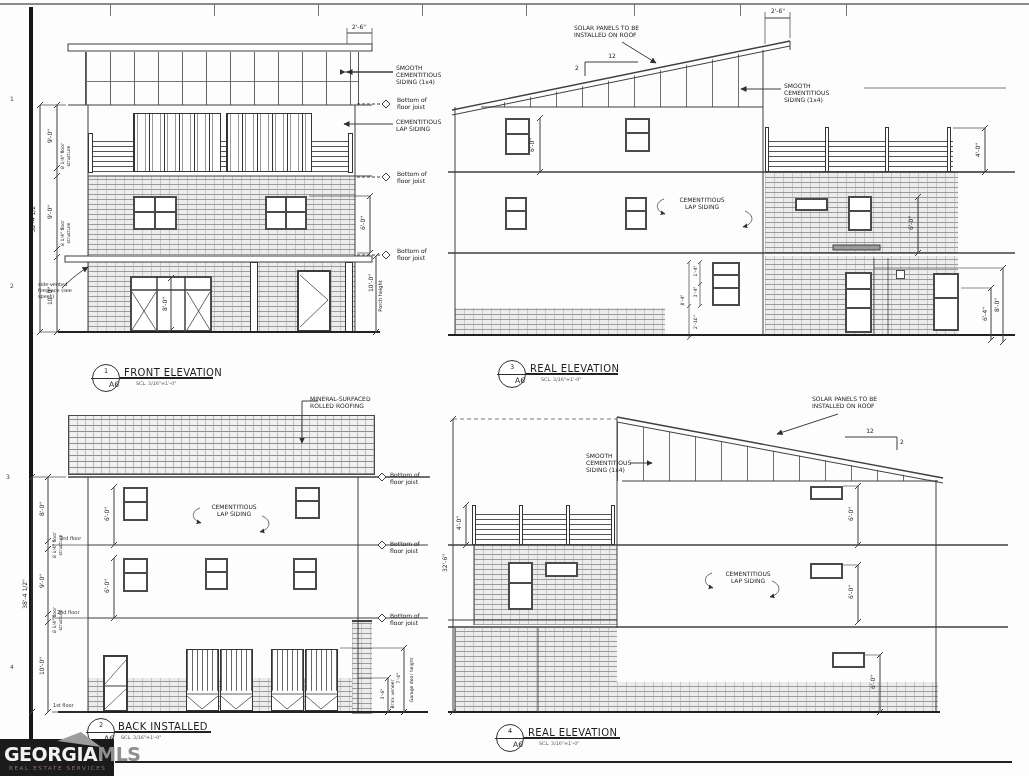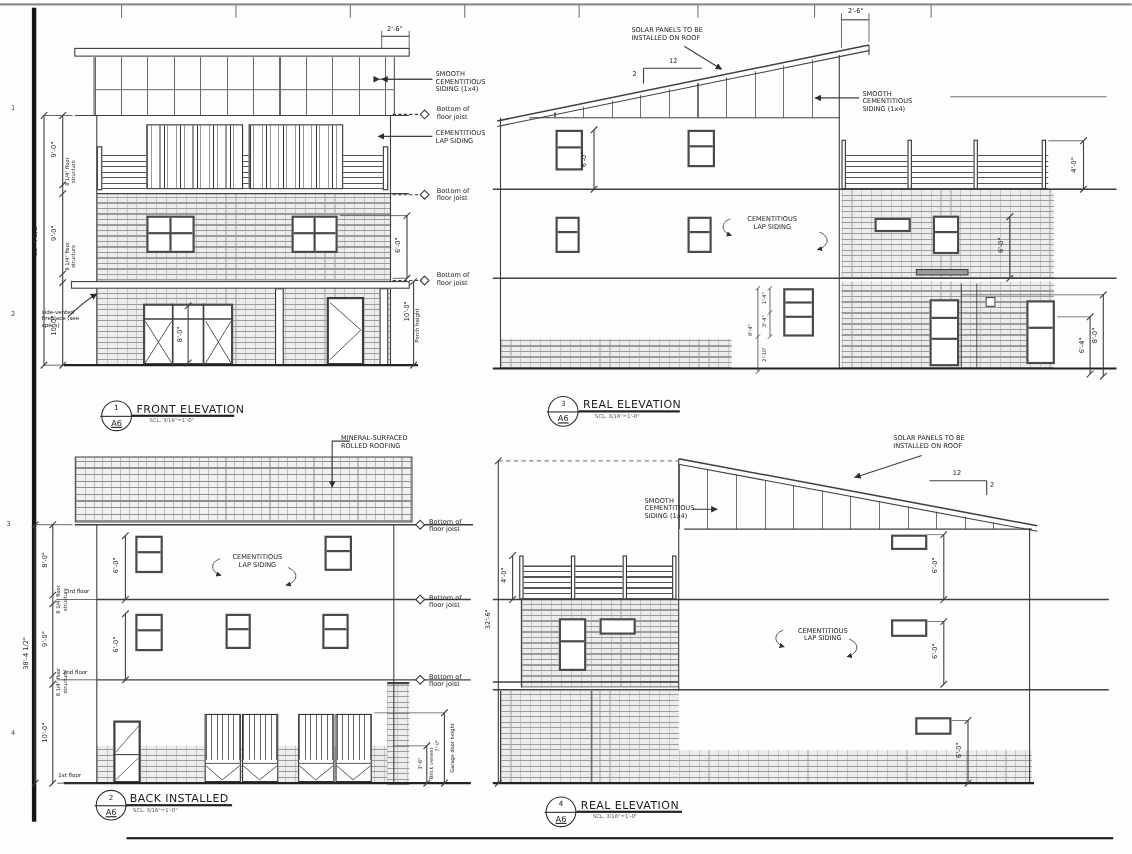--- a/index.html
+++ b/index.html
@@ -42,21 +42,21 @@
         transform:translate(-50%,-50%) rotate(-90deg);}
   .vtxt2{position:absolute;font-size:4.6px;line-height:1.2;text-align:center;
         transform:translate(-50%,-50%) rotate(-90deg);}
   .tiny{font-size:4.6px;}
   .t5{font-size:5px;}
   
   .tcirc{position:absolute;width:28px;height:28px;border:1.3px solid #2e2e2e;border-radius:50%;
          background:#fff;box-sizing:border-box;}
   .tcirc .mid{position:absolute;left:-2px;right:-2px;top:50%;height:1px;background:#2e2e2e;}
   .tnum{position:absolute;width:100%;text-align:center;top:2px;font-size:6.5px;}
-  .tsheet{position:absolute;width:100%;text-align:center;bottom:2.5px;font-size:7.5px;text-decoration:underline;}
+  .tsheet{position:absolute;width:100%;text-align:right;bottom:2.5px;font-size:7.5px;}
   .ttitle{position:absolute;font-size:10px;letter-spacing:.4px;white-space:nowrap;}
   .tscale{position:absolute;font-size:4.8px;color:#555;white-space:nowrap;}
   .tunder{position:absolute;height:2px;background:#222;}
   
   .sheet-border-left{position:absolute;left:29px;top:7px;width:4px;height:740px;background:#161616;}
   .sheet-top{position:absolute;left:0;top:3px;width:1029px;height:1.5px;background:#8a8a8a;}
   .toptick{position:absolute;top:4px;width:1px;height:12px;background:#777;}
   .edge-num{position:absolute;font-size:6px;color:#444;}
   
   #logo{position:absolute;left:0;top:739px;width:114px;height:37px;background:#1b1b1b;z-index:50;
@@ -467,14 +467,21 @@
     <div class="tunder" style="left:524px;top:737px;width:96px"></div>
     <div class="tcirc" style="left:496px;top:724px">
       <span class="tnum">4</span>
       <div class="mid"></div>
       <span class="tsheet">A6</span>
     </div>
     <span class="ttitle" style="left:528px;top:727px">REAL ELEVATION</span>
     <span class="tscale" style="left:539px;top:741px">SCL. 3/16"=1'-0"</span>
   </div>
 
+  <div id="logo">
+    <div class="roof"></div>
+    <div class="row">
+      <span class="g">GEORGIA</span><span class="m">MLS</span>
+    </div>
+    <span class="tag">REAL ESTATE SERVICES</span>
+  </div>
 
 </div>
 
 </body></html>

